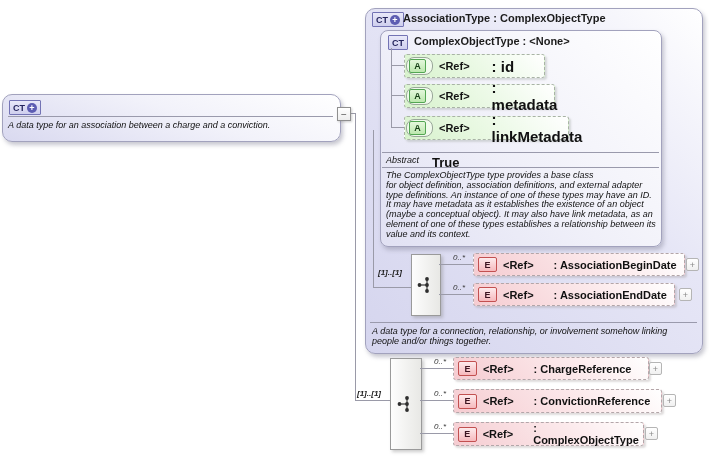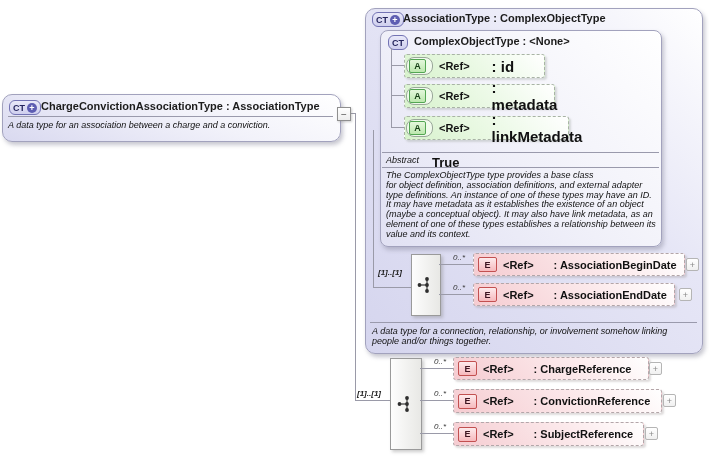--- a/index.html
+++ b/index.html
@@ -15,21 +15,21 @@
   .type-box{position:absolute;border:1px solid #a2a2bd;border-radius:10px;
     box-shadow:2px 3px 4px rgba(130,130,150,.45);}
   .grad-light{background:linear-gradient(200deg,#ffffff 0%,#f2f2fa 45%,#d9d9f0 100%);}
   .grad-outer{background:linear-gradient(225deg,#ffffff 0%,#e6e6f6 40%,#d5d5ee 100%);}
   .grad-inner{background:linear-gradient(225deg,#ffffff 0%,#f0f0f9 55%,#e1e1f3 100%);}
 
   .box-title{position:absolute;font-size:11px;font-weight:bold;color:#1c1c1c;white-space:nowrap;}
   .box-desc{position:absolute;font-size:9px;font-style:italic;color:#111;white-space:pre-line;line-height:10px;}
 
   
-  .badge-ct{position:absolute;height:13px;border:1px solid #7373b4;border-radius:6px;
+  .badge-ct{position:absolute;height:13px;border:1px solid #7373b4;border-radius:1px;
     background:linear-gradient(#e9e9f9,#cfcfee);display:flex;align-items:center;justify-content:center;
     font-size:9px;font-weight:bold;color:#26265e;padding:0 3px;}
   .ct-plus{display:inline-flex;width:10px;height:10px;margin-left:2px;border-radius:50%;
     background:#5d5db2;color:#ffffff;font-size:9px;font-weight:bold;line-height:10px;
     align-items:center;justify-content:center;}
 
   
   .attr-box{position:absolute;height:22px;border:1px dashed #a9b3a6;border-radius:3px;
     background:linear-gradient(225deg,#ffffff 0%,#eefae9 40%,#d7f2cc 100%);
     box-shadow:2px 2px 2px rgba(140,150,140,.3);display:flex;align-items:center;}
@@ -76,21 +76,20 @@
 
   <div class="hline" style="left:349px;top:113px;width:6px;"></div>
   <div class="vline" style="left:355px;top:113px;height:288px;"></div>
   <div class="hline" style="left:355px;top:400px;width:35px;"></div>
 
   <div class="type-box grad-light" style="left:2px;top:94px;width:337px;height:46px;"></div>
   <span class="badge-ct" style="left:9px;top:100px;">
     <span>CT</span>
       <span class="ct-plus">+</span>
   </span>
-  <div class="box-title" style="left:41px;top:100px;">ChargeConvictionAssociationType : AssociationType</div>
   <div class="sep" style="left:8px;top:116px;width:325px;"></div>
   <div class="box-desc" style="left:8px;top:120px;width:320px;">A data type for an association between a charge and a conviction.</div>
 
   <div class="toggle-box" style="left:337px;top:107px;">−</div>
 
   <div class="type-box grad-outer" style="left:365px;top:8px;width:336px;height:344px;"></div>
   <span class="badge-ct" style="left:372px;top:12px;">
     <span>CT</span>
       <span class="ct-plus">+</span>
   </span>
@@ -209,17 +208,17 @@
   <div class="elem-box" style="left:453px;top:389px;width:207px;height:22px;">
     <span class="badge-e">E</span>
     <span class="elem-ref">&lt;Ref&gt;</span>
     <span class="elem-name">: ConvictionReference</span>
   </div>
   <div class="expand-box" style="left:663px;top:394px;">+</div>
 
   <div class="elem-box" style="left:453px;top:422px;width:189px;height:22px;">
     <span class="badge-e">E</span>
     <span class="elem-ref">&lt;Ref&gt;</span>
-    <span class="elem-name">: SubjectReference</span>
+    <span class="elem-name">: ComplexObjectType</span>
   </div>
   <div class="expand-box" style="left:645px;top:427px;">+</div>
 
 </div>
 
 </body></html>

